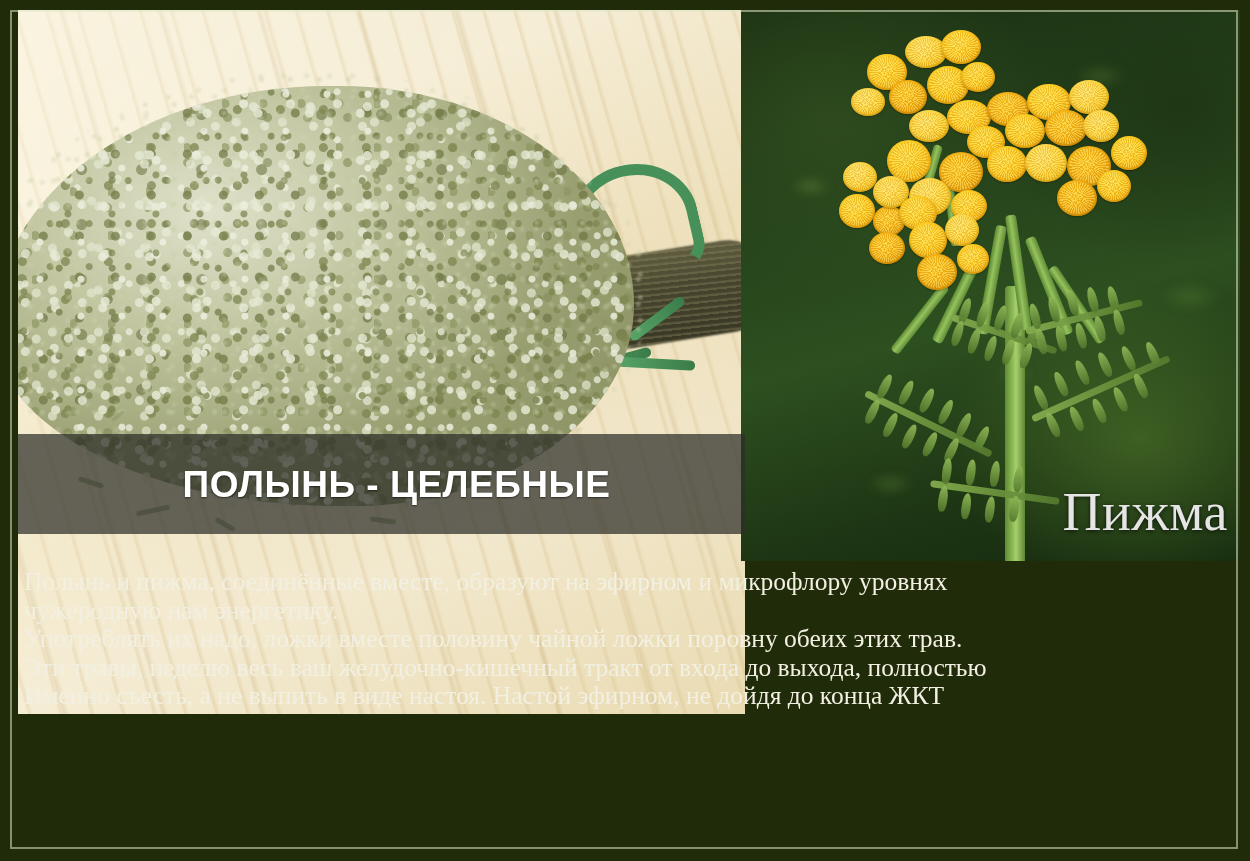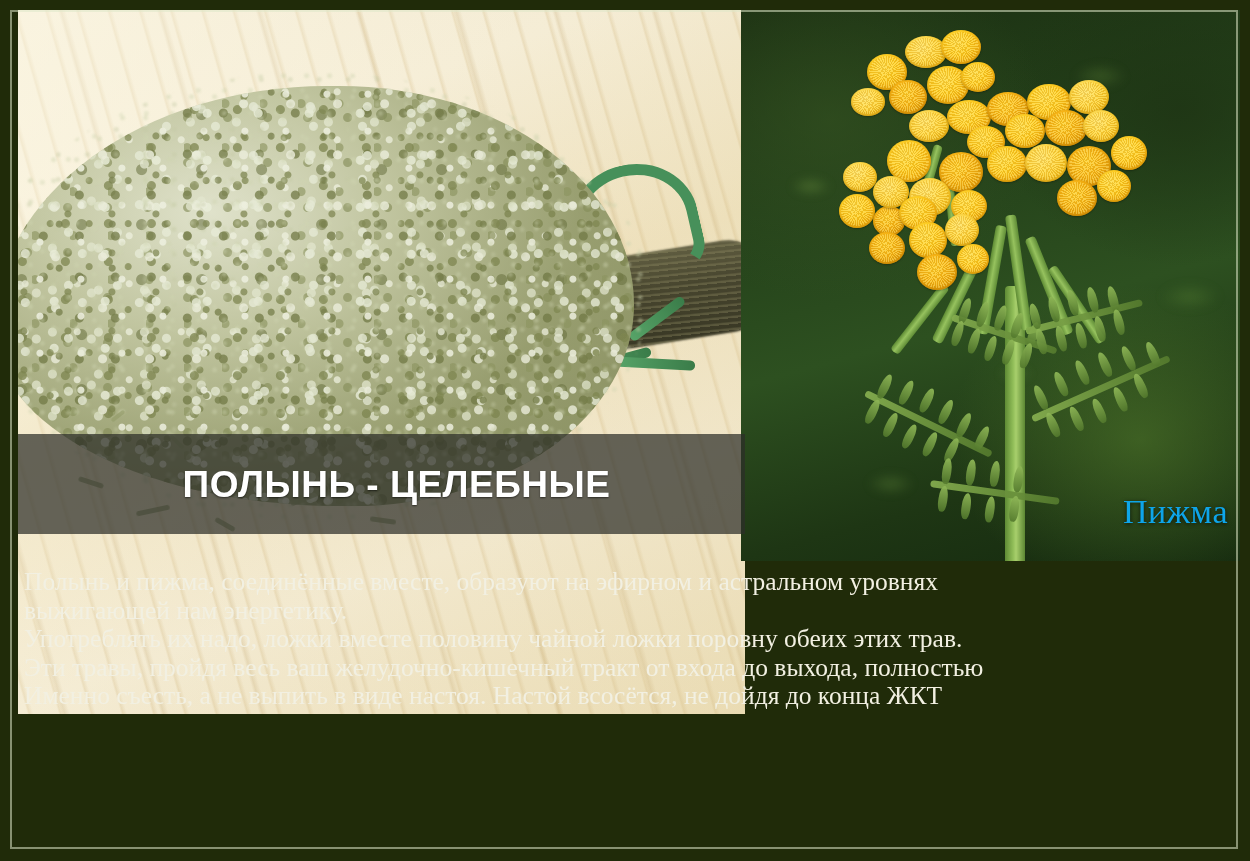--- a/index.html
+++ b/index.html
@@ -335,23 +335,23 @@
   .bloom.pale {
     background: radial-gradient(circle at 40% 34%, #ffe97a 0%, #ffd946 40%, #f4c11c 75%, #d69d09 100%);
   }
 
   
   .tansy-label {
     position: absolute;
     right: 12px;
     bottom: 26px;
     font-family: "Liberation Serif", "DejaVu Serif", serif;
-    font-size: 34px;
+    font-size: 54px;
     line-height: 46px;
-    color: #0ea5e9;
+    color: #e5e5e5;
     letter-spacing: 0.5px;
     text-shadow: 0 1px 4px rgba(0,0,0,0.7);
     z-index: 5;
   }
 
   
   .text-block {
     position: absolute;
     left: 10px;
     top: 562px;
@@ -540,20 +540,20 @@
           <div class="pinna" style="left:82px; top:4px;"></div>
         </div>
       </div>
 
       <div class="tansy-label">Пижма</div>
     </div>
 
   </div>
 
   <div class="text-block">
-    <p>Полынь и пижма, соединённые вместе, образуют на эфирном и астральном уровнях</p>
-    <p>выжигающей нам энергетику.</p>
+    <p>Полынь и пижма, соединённые вместе, образуют на эфирном и микрофлору уровнях</p>
+    <p>чужеродную нам энергетику.</p>
     <p>Употреблять их надо, ложки вместе половину чайной ложки поровну обеих этих трав.</p>
-    <p>Эти травы, пройдя весь ваш желудочно-кишечный тракт от входа до выхода, полностью</p>
-    <p>Именно съесть, а не выпить в виде настоя. Настой всосётся, не дойдя до конца ЖКТ</p>
+    <p>Эти травы, неделю весь ваш желудочно-кишечный тракт от входа до выхода, полностью</p>
+    <p>Именно съесть, а не выпить в виде настоя. Настой эфирном, не дойдя до конца ЖКТ</p>
   </div>
 
 </div>
 
 </body></html>

